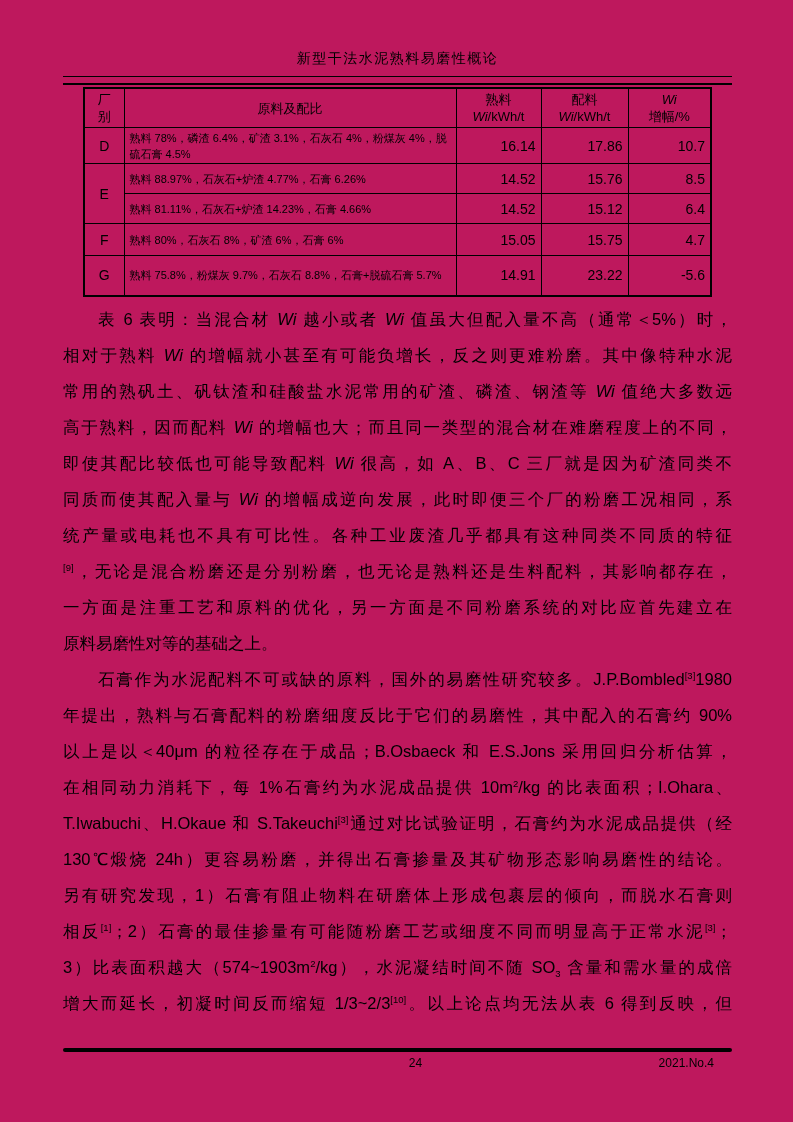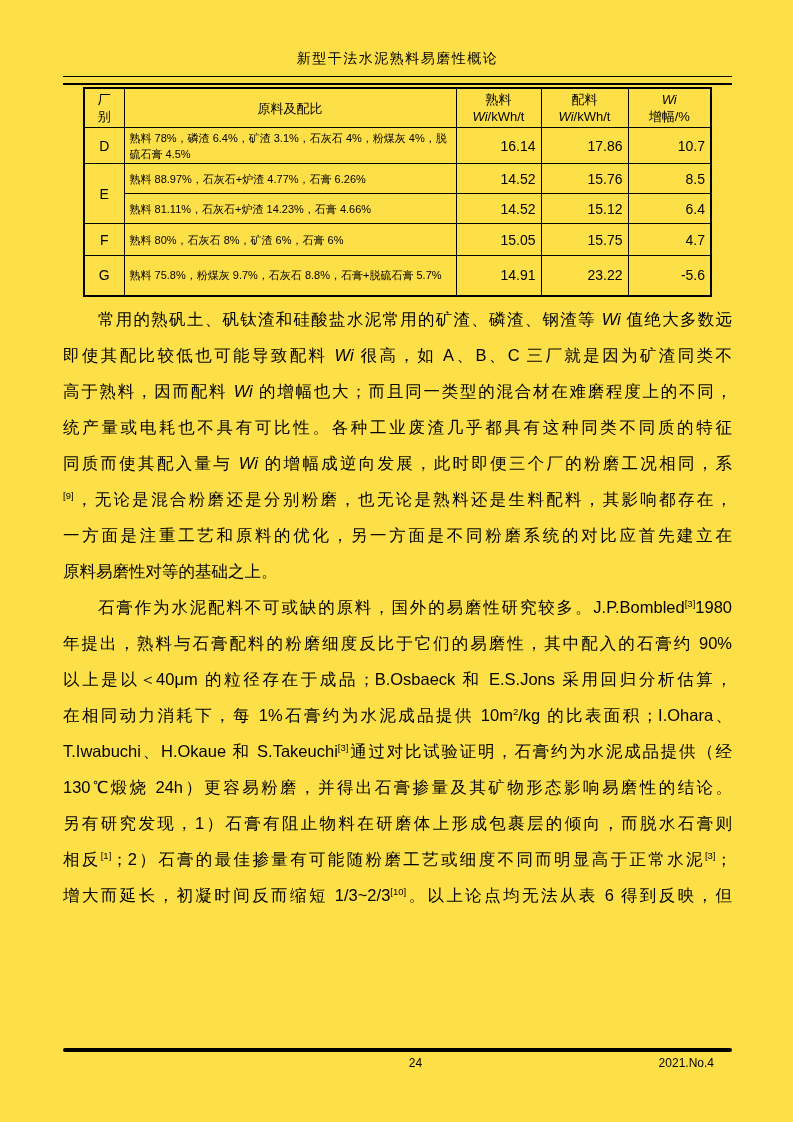--- a/index.html
+++ b/index.html
@@ -1,17 +1,17 @@
 <!DOCTYPE html>
 <html><head>
 <meta charset="utf-8">
 <style>
   html,body { margin:0; padding:0; background:#ffffff; }
   .page {
-    position:relative; width:793px; height:1122px; background:#fde047;
+    position:relative; width:793px; height:1122px; background:#be185d;
     box-sizing:border-box; padding:0 61px 0 63px; color:#000;
     font-family:"Liberation Sans", serif; overflow:hidden;
   }
   
   .doc-title {
     padding-top:50px; text-align:center; font-size:14px; letter-spacing:1.5px;
   }
   .rule-thin  { height:1px; background:#000; margin-top:8px; }
   .rule-thick { height:2px; background:#000; margin-top:6px; }
 
@@ -119,38 +119,41 @@
       <td class="mix">熟料 75.8%，粉煤灰 9.7%，石灰石 8.8%，石膏+脱硫石膏 5.7%</td>
       <td class="num">14.91</td>
       <td class="num">23.22</td>
       <td class="num">-5.6</td>
     </tr>
   </tbody>
     </table>
 
   <div class="body-text">
     <div class="para short-last">
+        <div class="rline"><span>表 6 表明：当混合材 </span><i>Wi</i><span> 越小或者 </span><i>Wi</i><span> 值虽大但配入量不高（通常＜5%）时，</span></div>
+        <div class="rline"><span>相对于熟料 </span><i>Wi</i><span> 的增幅就小甚至有可能负增长，反之则更难粉磨。其中像特种水泥</span></div>
         <div class="rline"><span>常用的熟矾土、矾钛渣和硅酸盐水泥常用的矿渣、磷渣、钢渣等 </span><i>Wi</i><span> 值绝大多数远</span></div>
+        <div class="rline"><span>高于熟料，因而配料 </span><i>Wi</i><span> 的增幅也大；而且同一类型的混合材在难磨程度上的不同，</span></div>
         <div class="rline"><span>即使其配比较低也可能导致配料 </span><i>Wi</i><span> 很高，如 A、B、C 三厂就是因为矿渣同类不</span></div>
-        <div class="rline"><span>高于熟料，因而配料 </span><i>Wi</i><span> 的增幅也大；而且同一类型的混合材在难磨程度上的不同，</span></div>
+        <div class="rline"><span>同质而使其配入量与 </span><i>Wi</i><span> 的增幅成逆向发展，此时即便三个厂的粉磨工况相同，系</span></div>
         <div class="rline"><span>统产量或电耗也不具有可比性。各种工业废渣几乎都具有这种同类不同质的特征</span></div>
-        <div class="rline"><span>同质而使其配入量与 </span><i>Wi</i><span> 的增幅成逆向发展，此时即便三个厂的粉磨工况相同，系</span></div>
         <div class="rline"><sup>[9]</sup><span>，无论是混合粉磨还是分别粉磨，也无论是熟料还是生料配料，其影响都存在，</span></div>
         <div class="rline"><span>一方面是注重工艺和原料的优化，另一方面是不同粉磨系统的对比应首先建立在</span></div>
         <div class="rline"><span>原料易磨性对等的基础之上。</span></div>
       </div>
     <div class="para">
         <div class="rline"><span>石膏作为水泥配料不可或缺的原料，国外的易磨性研究较多。J.P.Bombled</span><sup>[3]</sup><span>1980</span></div>
         <div class="rline"><span>年提出，熟料与石膏配料的粉磨细度反比于它们的易磨性，其中配入的石膏约 90%</span></div>
         <div class="rline"><span>以上是以＜40μm 的粒径存在于成品；B.Osbaeck 和 E.S.Jons 采用回归分析估算，</span></div>
         <div class="rline"><span>在相同动力消耗下，每 1%石膏约为水泥成品提供 10m</span><sup>2</sup><span>/kg 的比表面积；I.Ohara、</span></div>
         <div class="rline"><span>T.Iwabuchi、H.Okaue 和 S.Takeuchi</span><sup>[3]</sup><span>通过对比试验证明，石膏约为水泥成品提供（经</span></div>
         <div class="rline"><span>130℃煅烧 24h）更容易粉磨，并得出石膏掺量及其矿物形态影响易磨性的结论。</span></div>
         <div class="rline"><span>另有研究发现，1）石膏有阻止物料在研磨体上形成包裹层的倾向，而脱水石膏则</span></div>
         <div class="rline"><span>相反</span><sup>[1]</sup><span>；2）石膏的最佳掺量有可能随粉磨工艺或细度不同而明显高于正常水泥</span><sup>[3]</sup><span>；</span></div>
+        <div class="rline"><span>3）比表面积越大（574~1903m</span><sup>2</sup><span>/kg），水泥凝结时间不随 SO</span><sub>3</sub><span> 含量和需水量的成倍</span></div>
         <div class="rline"><span>增大而延长，初凝时间反而缩短 1/3~2/3</span><sup>[10]</sup><span>。以上论点均无法从表 6 得到反映，但</span></div>
       </div>
   </div>
 
   <div class="footer">
     <div class="footer-bar"></div>
     <div class="footer-row">
       <span class="page-num">24</span>
       <span class="issue">2021.No.4</span>
     </div>

